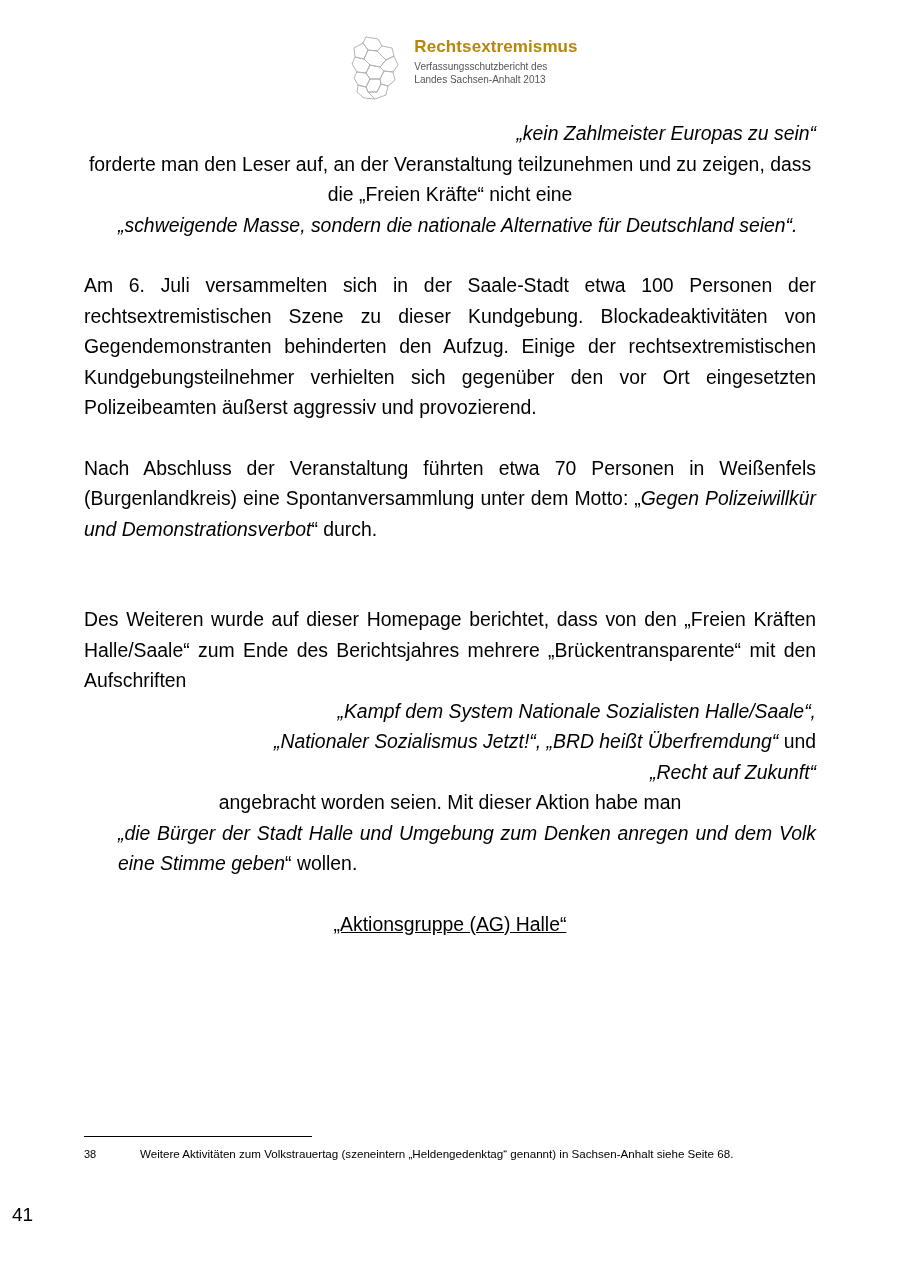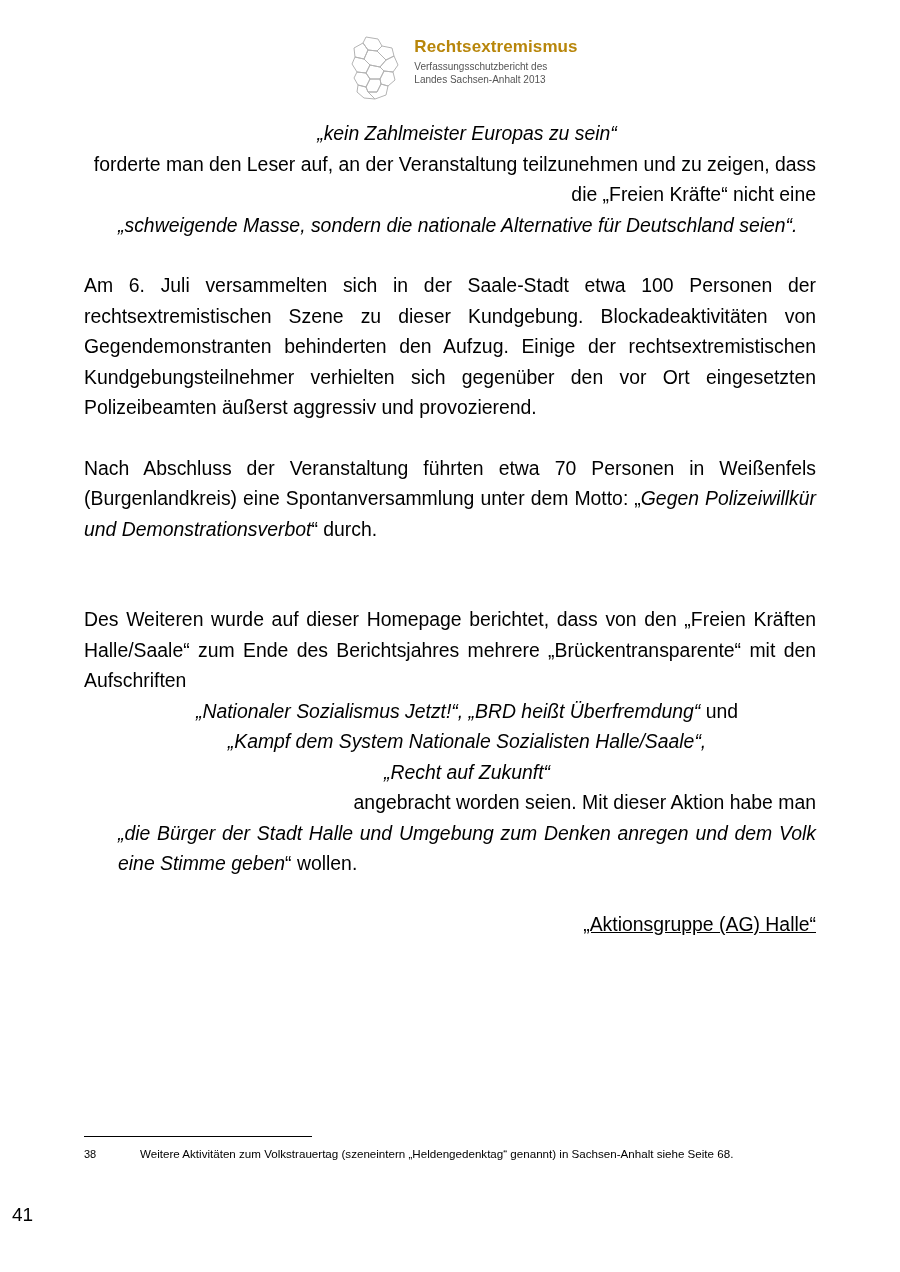--- a/index.html
+++ b/index.html
@@ -70,32 +70,32 @@
     font-size: 19.4px;
     line-height: 30.5px;
     color: #000000;
   }
   .p {
     margin: 0 0 0 0;
     text-align: justify;
     text-justify: inter-word;
   }
   .p.nojust {
-    text-align: right;
+    text-align: center;
   }
   .gap {
     height: 30px;
   }
   .quote {
     margin-left: 34px;
     font-style: italic;
     text-align: justify;
   }
   .quote.nojust {
-    text-align: center;
+    text-align: right;
   }
   .italic {
     font-style: italic;
   }
   .underline {
     text-decoration: underline;
   }
   sup {
     font-size: 12px;
     vertical-align: super;
@@ -190,22 +190,22 @@
     <div class="gap"></div>
 
     <div class="p"><span>Nach Abschluss der Veranstaltung führten etwa 70 Personen in Weißenfels (Burgenlandkreis) eine Spontanversammlung unter dem Motto: „</span><span class="italic">Gegen Polizeiwillkür und Demonstrationsverbot</span><span>“ durch.</span></div>
 
     <div class="gap"></div>
 
 
     <div class="gap"></div>
 
     <div class="p">Des Weiteren wurde auf dieser Homepage berichtet, dass von den „Freien Kräften Halle/Saale“ zum Ende des Berichtsjahres mehrere „Brückentransparente“ mit den Aufschriften</div>
+    <div class="quote nojust">„Kampf dem System Nationale Sozialisten Halle/Saale“,</div>
     <div class="quote nojust"><span class="italic">„Nationaler Sozialismus Jetzt!“, „BRD heißt Überfremdung“</span><span style="font-style:normal"> und</span></div>
-    <div class="quote nojust">„Kampf dem System Nationale Sozialisten Halle/Saale“,</div>
     <div class="quote nojust">„Recht auf Zukunft“</div>
     <div class="p nojust">angebracht worden seien. Mit dieser Aktion habe man</div>
     <div class="quote"><span>„die Bürger der Stadt Halle und Umgebung zum Denken anregen und dem Volk eine Stimme geben</span><span style="font-style:normal">“ wollen.</span></div>
 
     <div class="gap"></div>
 
     <div class="p nojust underline">„Aktionsgruppe (AG) Halle“</div>
 
     <div class="gap"></div>
 

